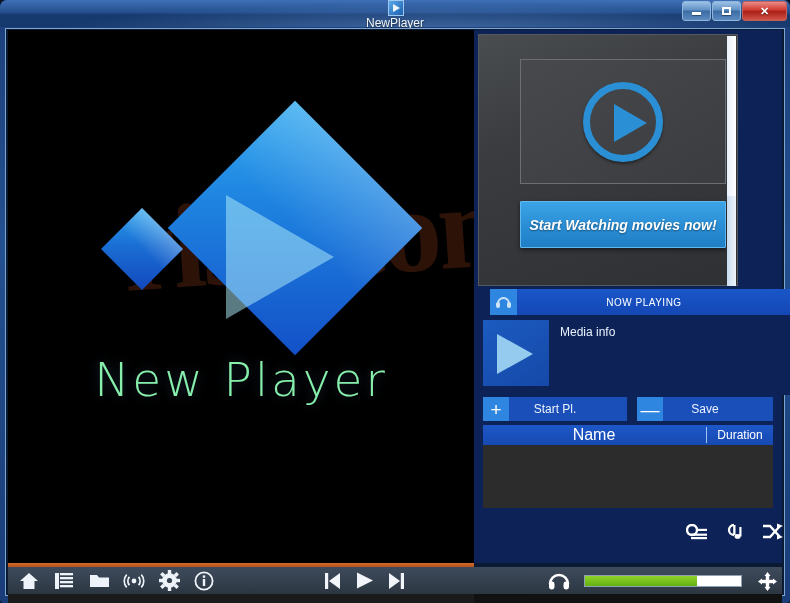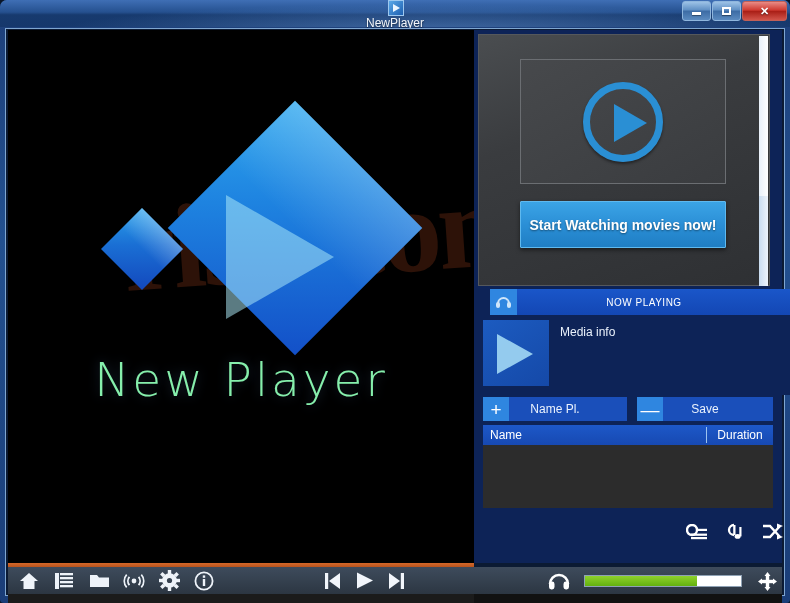--- a/index.html
+++ b/index.html
@@ -105,23 +105,23 @@
     text-shadow:0 0 12px rgba(120,180,255,.25);
   }
   .orange-bar{
     position:absolute;left:3px;top:535px;width:466px;height:4px;
     background:linear-gradient(180deg,#d4682a,#b8531d);
   }
 
   
   .rightcol{position:absolute;left:469px;top:2px;width:308px;height:533px;background:#0d2357;}
   .ad{
-    position:absolute;left:4px;top:4px;width:292px;height:252px;
+    position:absolute;left:4px;top:4px;width:260px;height:252px;
     background:linear-gradient(160deg,#4a4d50 0%,#3a3c3f 35%,#2e3033 100%);
-    border:1px solid #55585c;box-sizing:border-box;
+    border:1px solid #55585c;box-sizing:border-box;font-style:italic;
   }
   .ad-screen{
     position:absolute;left:41px;top:24px;width:206px;height:125px;
     border:1px solid #6b6e72;box-sizing:border-box;
     background:linear-gradient(150deg,#47494c,#3a3c3f);
   }
   .ad-ring{
     position:absolute;left:50%;top:50%;width:80px;height:80px;margin:-40px 0 0 -40px;
     border:7px solid #2a8fd4;border-radius:50%;box-sizing:border-box;
     box-shadow:0 2px 3px rgba(0,0,0,.45);
@@ -176,21 +176,21 @@
     position:absolute;left:0;top:0;width:26px;height:24px;background:#2f86e0;
     display:flex;align-items:center;justify-content:center;color:#fff;font-size:19px;line-height:1;font-weight:300;
   }
   .btn-save{left:9px;width:144px;}
   .btn-clean{left:163px;width:136px;}
 
   .colhead{
     position:absolute;left:9px;top:395px;width:290px;height:20px;
     background:linear-gradient(180deg,#1d58c8,#1749b2);
   }
-  .colhead .c1{position:absolute;left:7px;width:222px;line-height:20px;color:#fff;font-size:12px;}
+  .colhead .c1{position:absolute;left:0;width:222px;text-align:center;line-height:20px;color:#fff;font-size:16px;}
   .colhead .div{position:absolute;left:223px;top:2px;width:1px;height:16px;background:#9dc3ef;}
   .colhead .c2{position:absolute;left:224px;width:66px;text-align:center;line-height:20px;color:#fff;font-size:12px;}
 
   .listarea{position:absolute;left:9px;top:415px;width:290px;height:63px;background:#2c2c2c;}
 
   .plicons{position:absolute;left:0;top:481px;width:308px;height:48px;background:#0d2357;}
   .plicon{position:absolute;top:6px;width:30px;height:30px;color:#fff;display:flex;align-items:center;justify-content:center;font-size:19px;}
   .ic-eq{left:208px;}
   .ic-rep{left:246px;}
   .ic-shf{left:284px;}
@@ -276,21 +276,21 @@
       </div>
 
       <div class="mediaarea">
         <div class="thumb-art"></div>
         <div class="media-label">Media info</div>
       </div>
 
       <div class="btnrow">
         <div class="plbtn btn-save">
           <div class="sym">+</div>
-          <span>Name Pl.</span>
+          <span>Start Pl.</span>
         </div>
         <div class="plbtn btn-clean">
           <div class="sym">—</div>
           <span>Save</span>
         </div>
       </div>
 
       <div class="colhead">
         <div class="c1">Name</div>
         <div class="div"></div>

